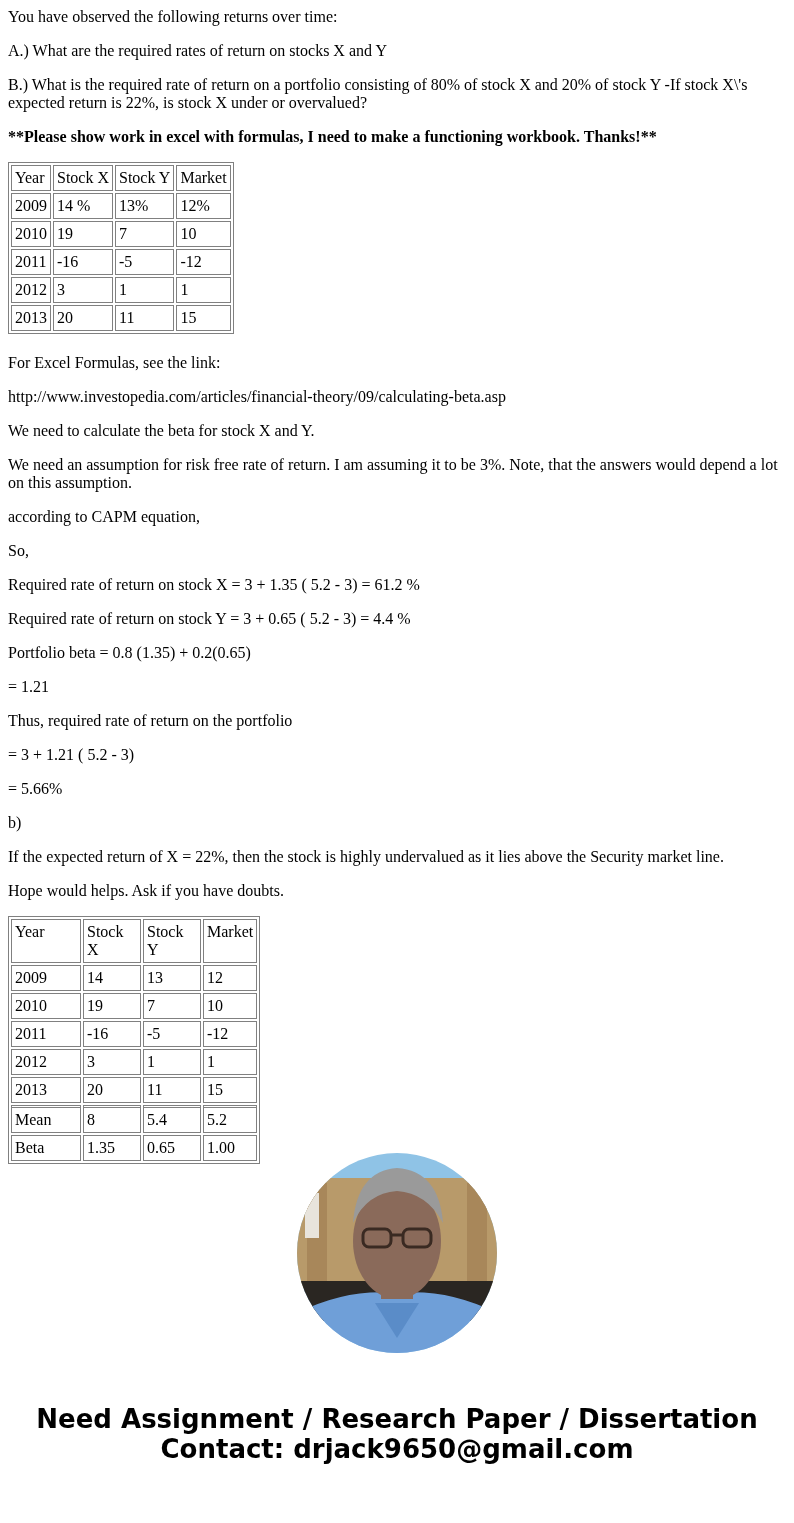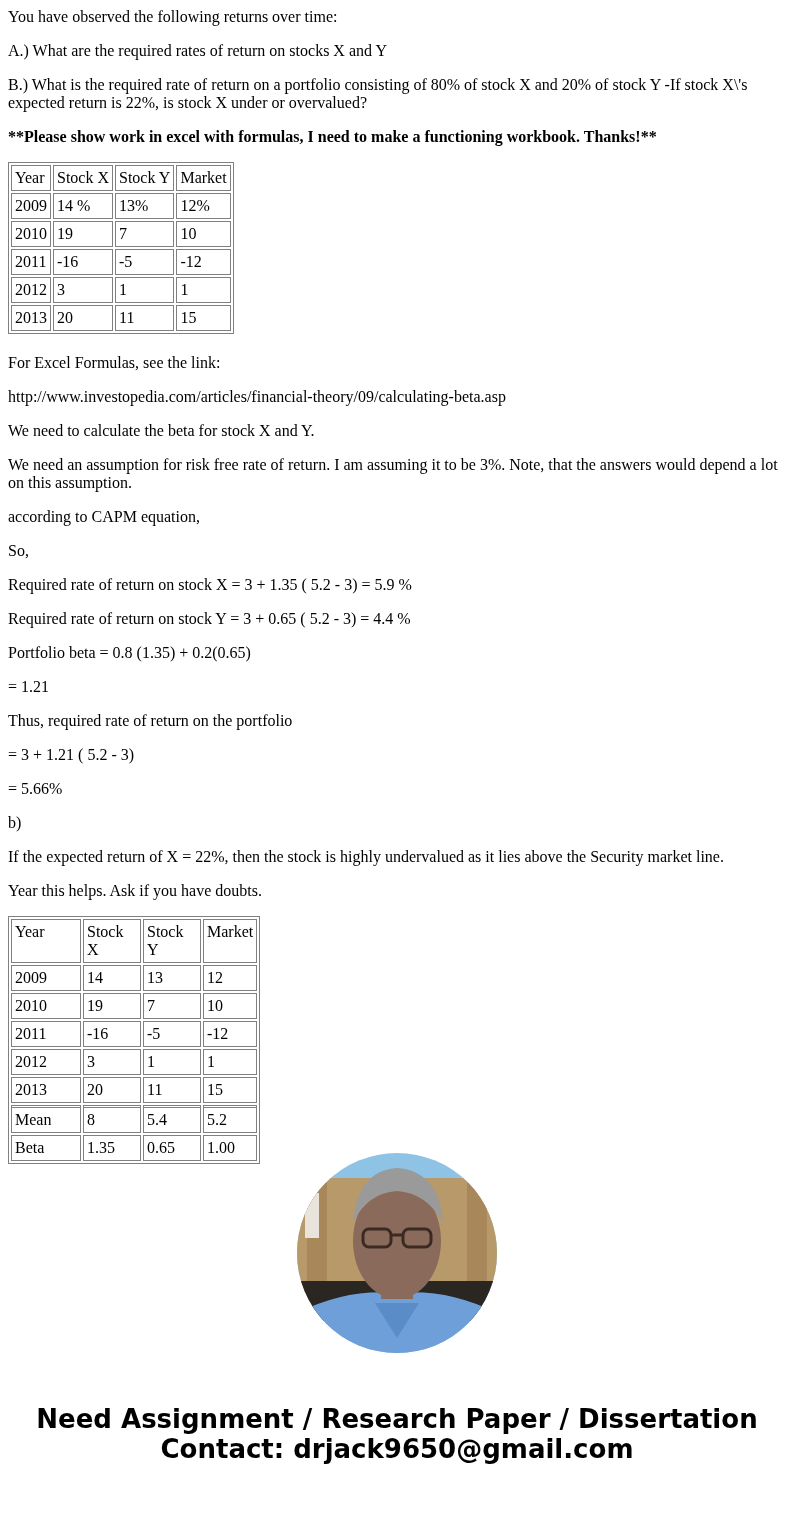--- a/index.html
+++ b/index.html
@@ -119,30 +119,30 @@
       </table>
   </div>
 
 
   <p>For Excel Formulas, see the link:</p>
   <p>http://www.investopedia.com/articles/financial-theory/09/calculating-beta.asp</p>
   <p>We need to calculate the beta for stock X and Y.</p>
   <p>We need an assumption for risk free rate of return. I am assuming it to be 3%. Note, that the answers would depend a lot on this assumption.</p>
   <p>according to CAPM equation,</p>
   <p>So,</p>
-  <p>Required rate of return on stock X = 3 + 1.35 ( 5.2 - 3) = 5.9 %</p>
+  <p>Required rate of return on stock X = 3 + 1.35 ( 5.2 - 3) = 61.2 %</p>
   <p>Required rate of return on stock Y = 3 + 0.65 ( 5.2 - 3) = 4.4 %</p>
   <p>Portfolio beta = 0.8 (1.35) + 0.2(0.65)</p>
   <p>= 1.21</p>
   <p>Thus, required rate of return on the portfolio</p>
   <p>= 3 + 1.21 ( 5.2 - 3)</p>
   <p>= 5.66%</p>
   <p>b)</p>
   <p>If the expected return of X = 22%, then the stock is highly undervalued as it lies above the Security market line.</p>
-  <p>Year this helps. Ask if you have doubts.</p>
+  <p>Hope would helps. Ask if you have doubts.</p>
 
   <div class="t2-wrap">
     <table class="data t2">
       <tbody>
           <tr>
         <td class="c0">Year</td>
         <td class="c1">Stock X</td>
         <td class="c2">Stock Y</td>
         <td class="c3">Market</td>
       </tr>

